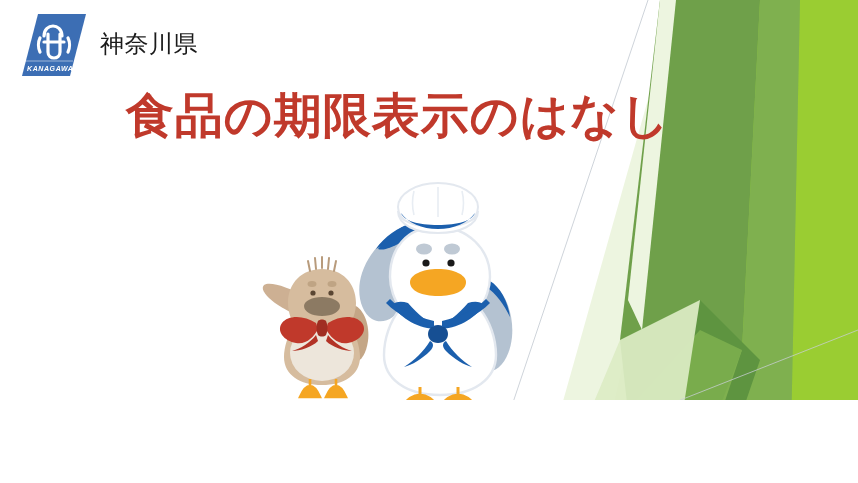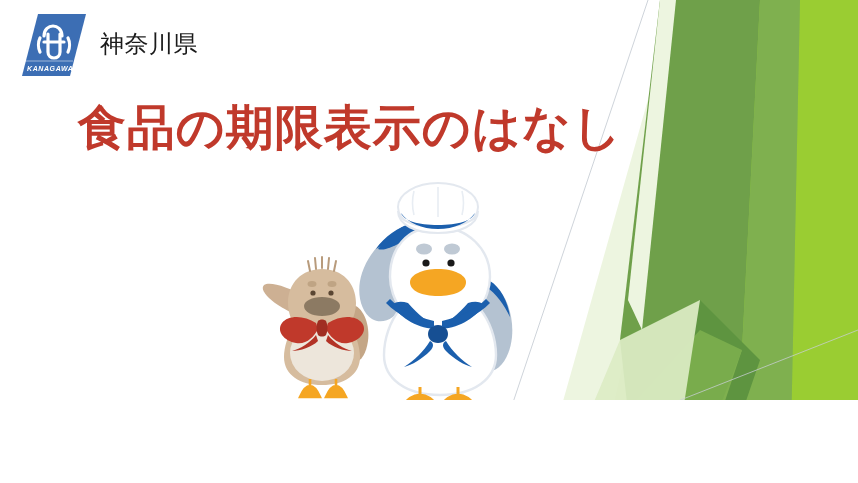--- a/index.html
+++ b/index.html
@@ -42,29 +42,30 @@
     line-height: 1;
     color: #1a1a1a;
     letter-spacing: 0.5px;
     white-space: nowrap;
     font-family: "DejaVu Sans", "Liberation Sans", sans-serif;
   }
   
   #slide-title {
     position: absolute;
     left: 0;
-    top: 96px;
+    top: 84px;
     width: 700px;
     text-align: center;
     font-size: 48px;
     font-weight: bold;
     color: #C0392B;
     letter-spacing: 1px;
     white-space: nowrap;
     font-family: "DejaVu Sans", "Liberation Sans", sans-serif;
+    padding-left: 48px;
   }
   
   #mascots {
     position: absolute;
     left: 262px;
     top: 165px;
   }
 </style>
 </head>
 <body>

